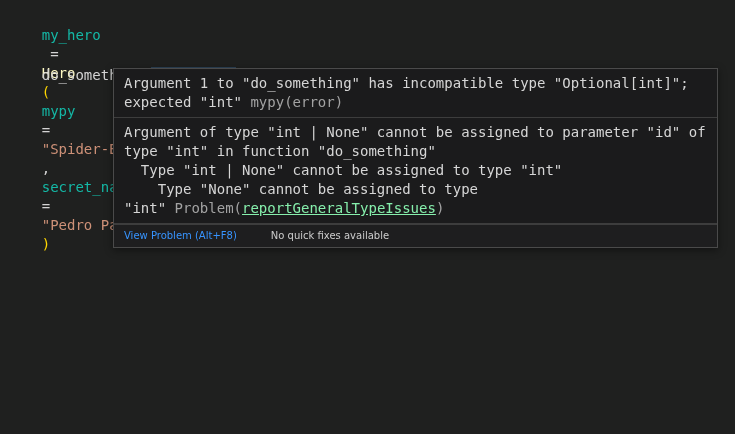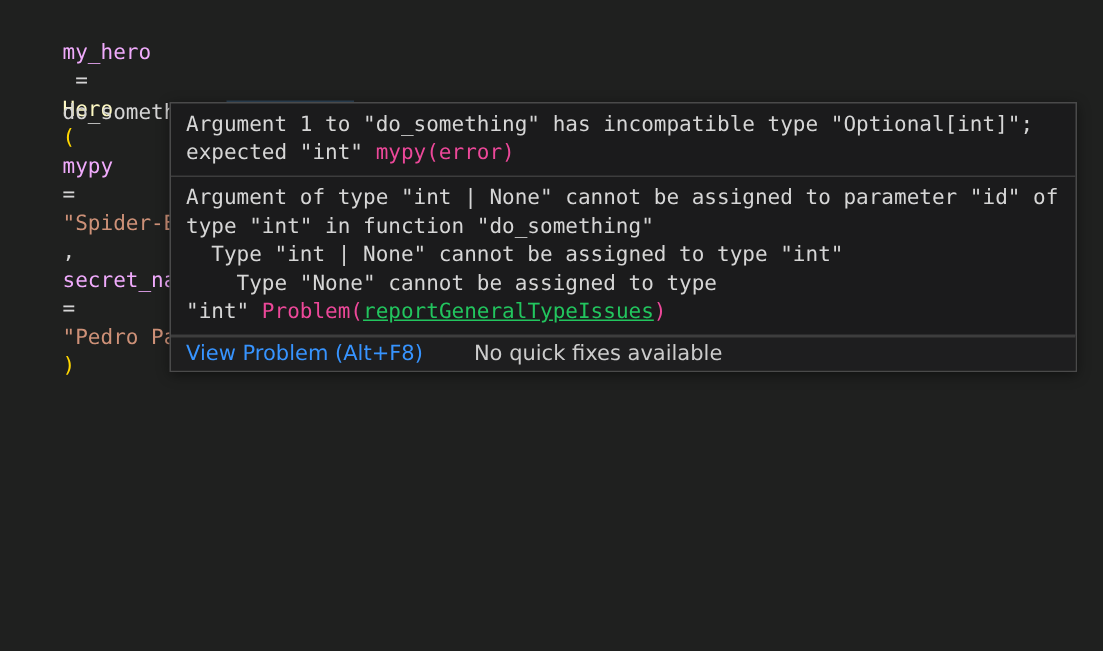--- a/index.html
+++ b/index.html
@@ -20,21 +20,21 @@
     position: absolute;
     left: 8px;
     font-size: 14px;
     line-height: 19px;
     white-space: pre;
     color: #d4d4d4;
   }
   #code-line-1 { top: 7px; }
   #code-line-2 { top: 47px; }
 
-  .tok-var   { color: #f0abfc; }
+  .tok-var   { color: #14b8a6; }
   .tok-plain { color: #d4d4d4; }
   .tok-class { color: #fef9c3; }
   .tok-str   { color: #ce9178; }
   .tok-gold  { color: #ffd700; }
 
   .squiggle-error {
     text-decoration: underline wavy #f14c4c 1px;
     text-underline-offset: 4px;
   }
   .squiggle-warn {
@@ -60,36 +60,36 @@
     font-size: 14px;
     line-height: 19px;
     color: #d6d6d6;
   }
   .hover-section .tline { white-space: pre; }
   .divider {
     height: 1px;
     background: #3d3d3d;
     width: 100%;
   }
-  .dim { color: #ec4899; }
+  .dim { color: #a3a3a3; }
   .rule-link {
-    color: #22c55e;
+    color: #86efac;
     text-decoration: underline;
     cursor: pointer;
     text-align: right;
   }
   .hover-statusbar {
     border-top: 1px solid #3d3d3d;
     background: #1e1e1f;
     padding: 4px 10px;
     display: flex;
     align-items: center;
     gap: 34px;
     font-family: "DejaVu Sans", "Liberation Sans", sans-serif;
-    font-size: 14px;
+    font-size: 10px;
     line-height: 14px;
   }
   .view-problem {
     color: #3794ff;
     cursor: pointer;
   }
   .no-fixes { color: #cccccc; text-align: right; }
 </style>
 </head>
 <body>

